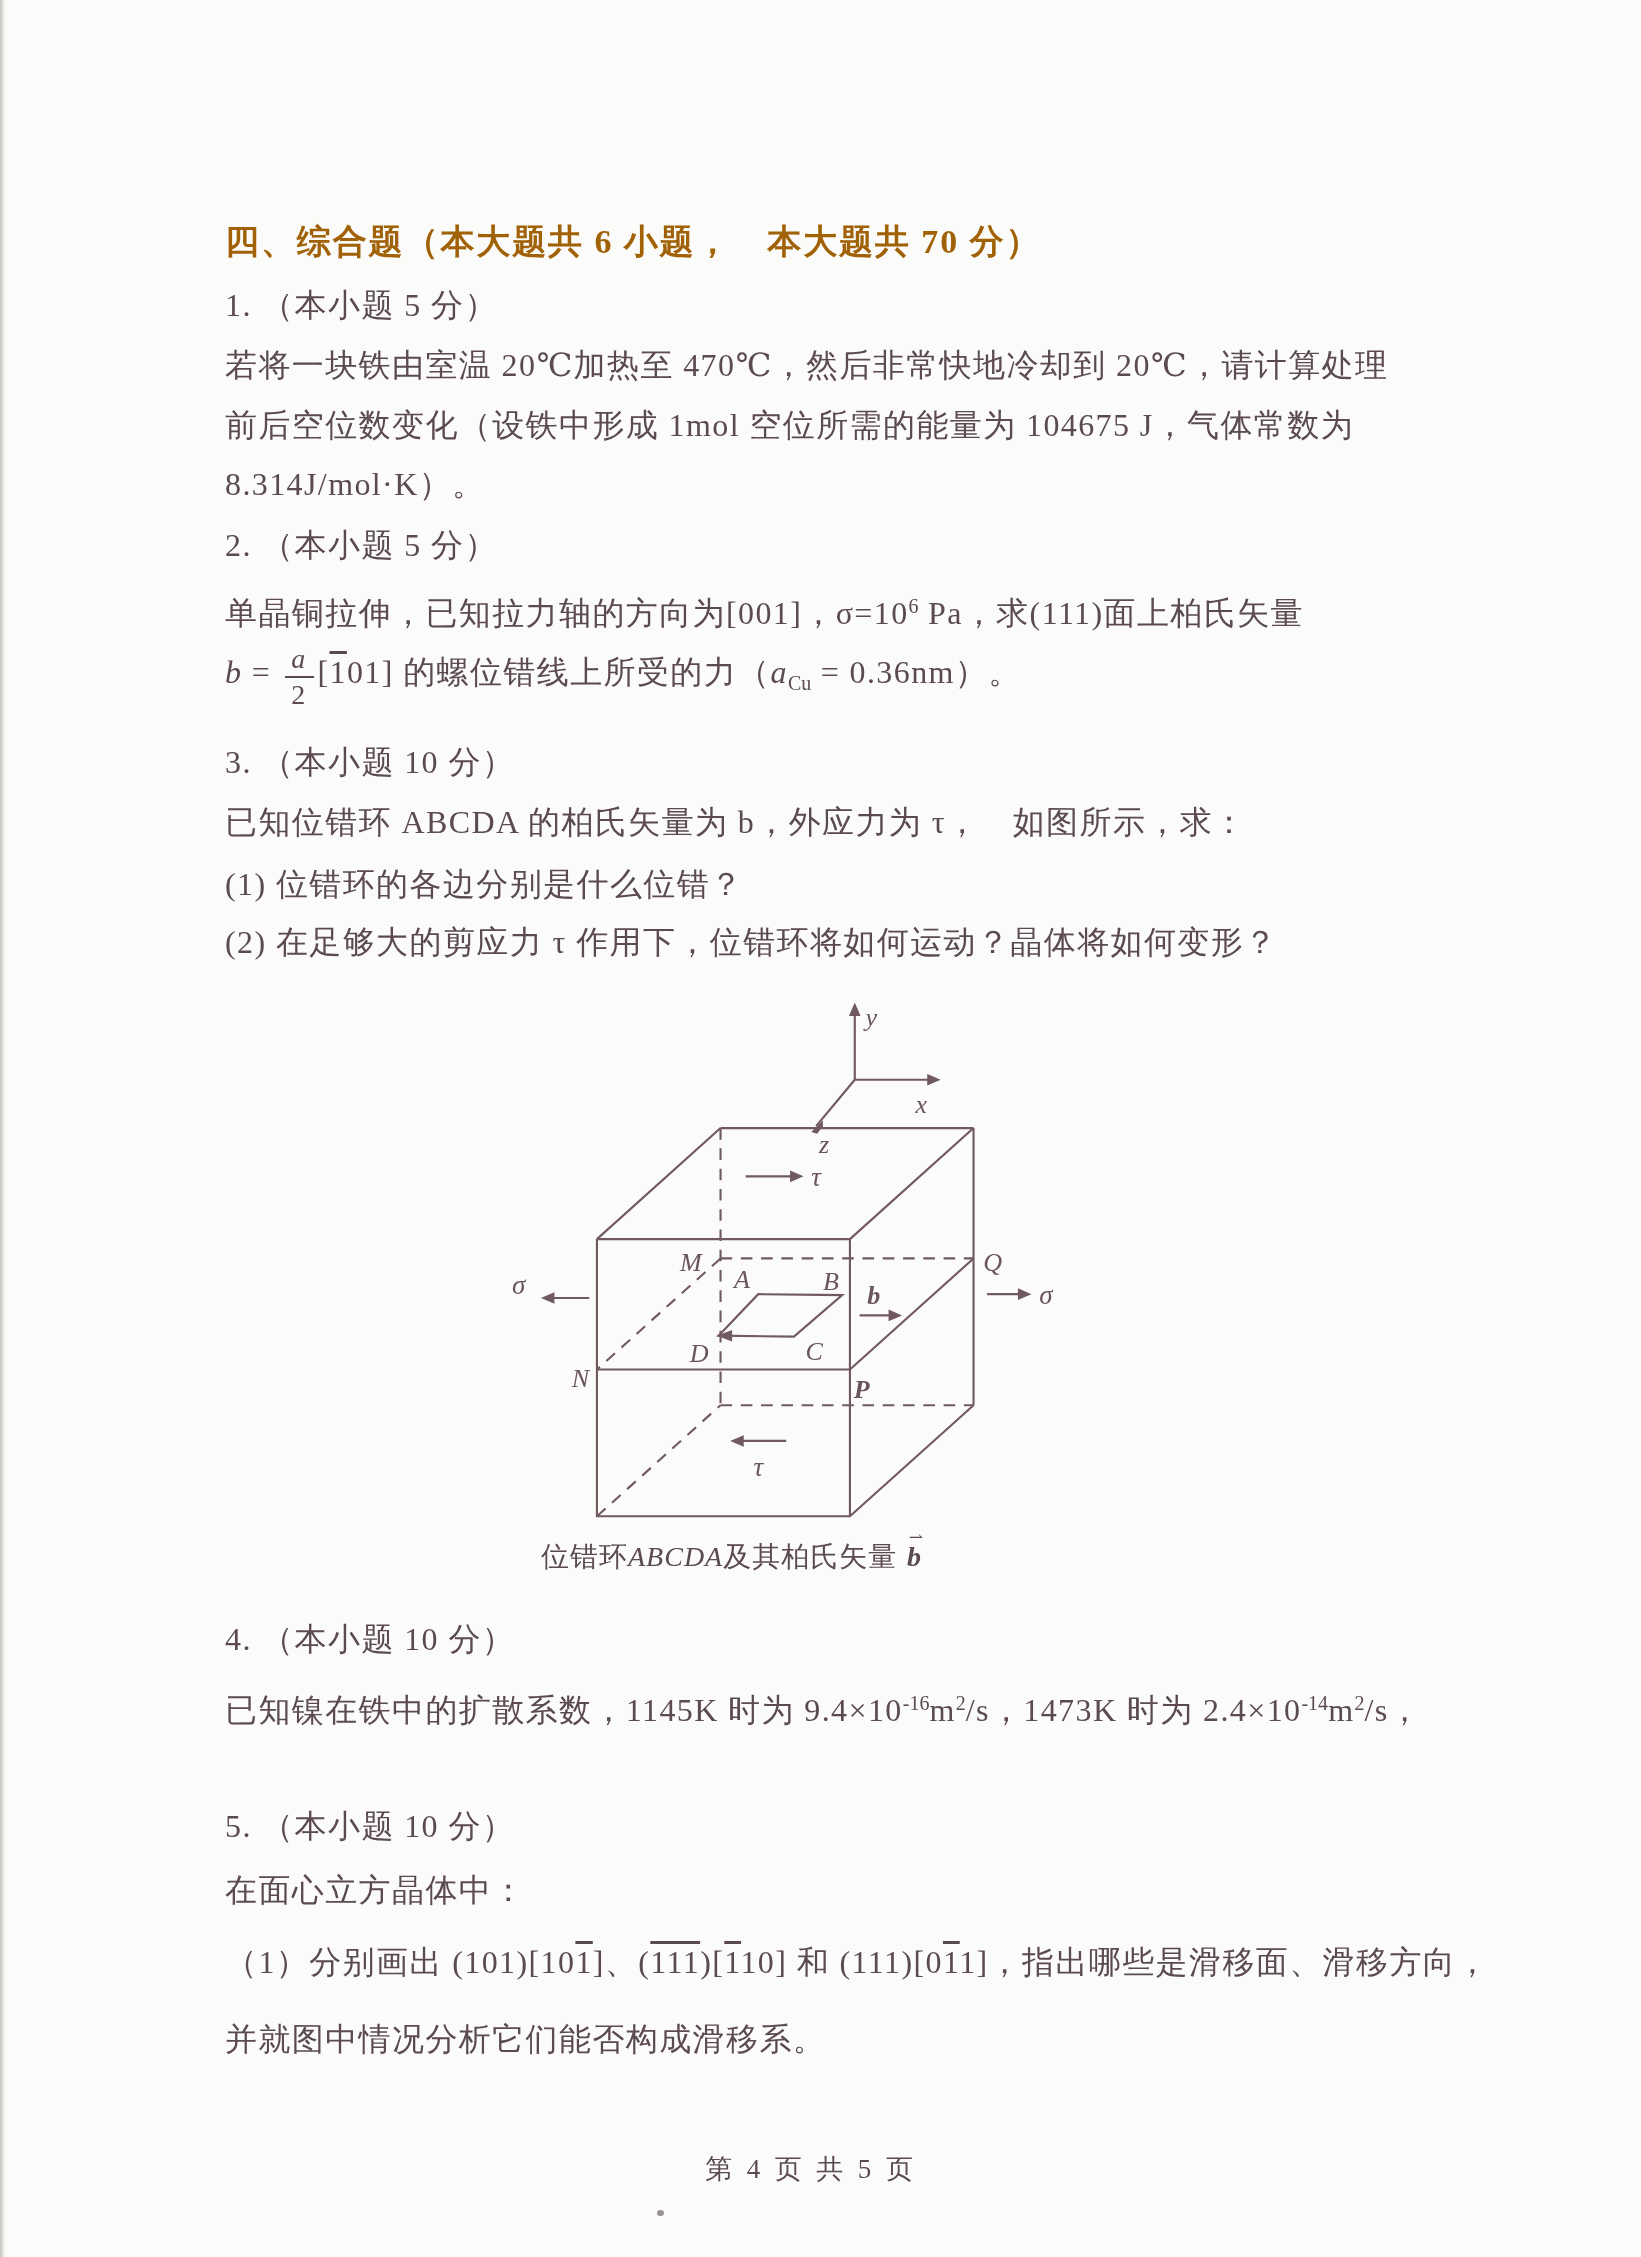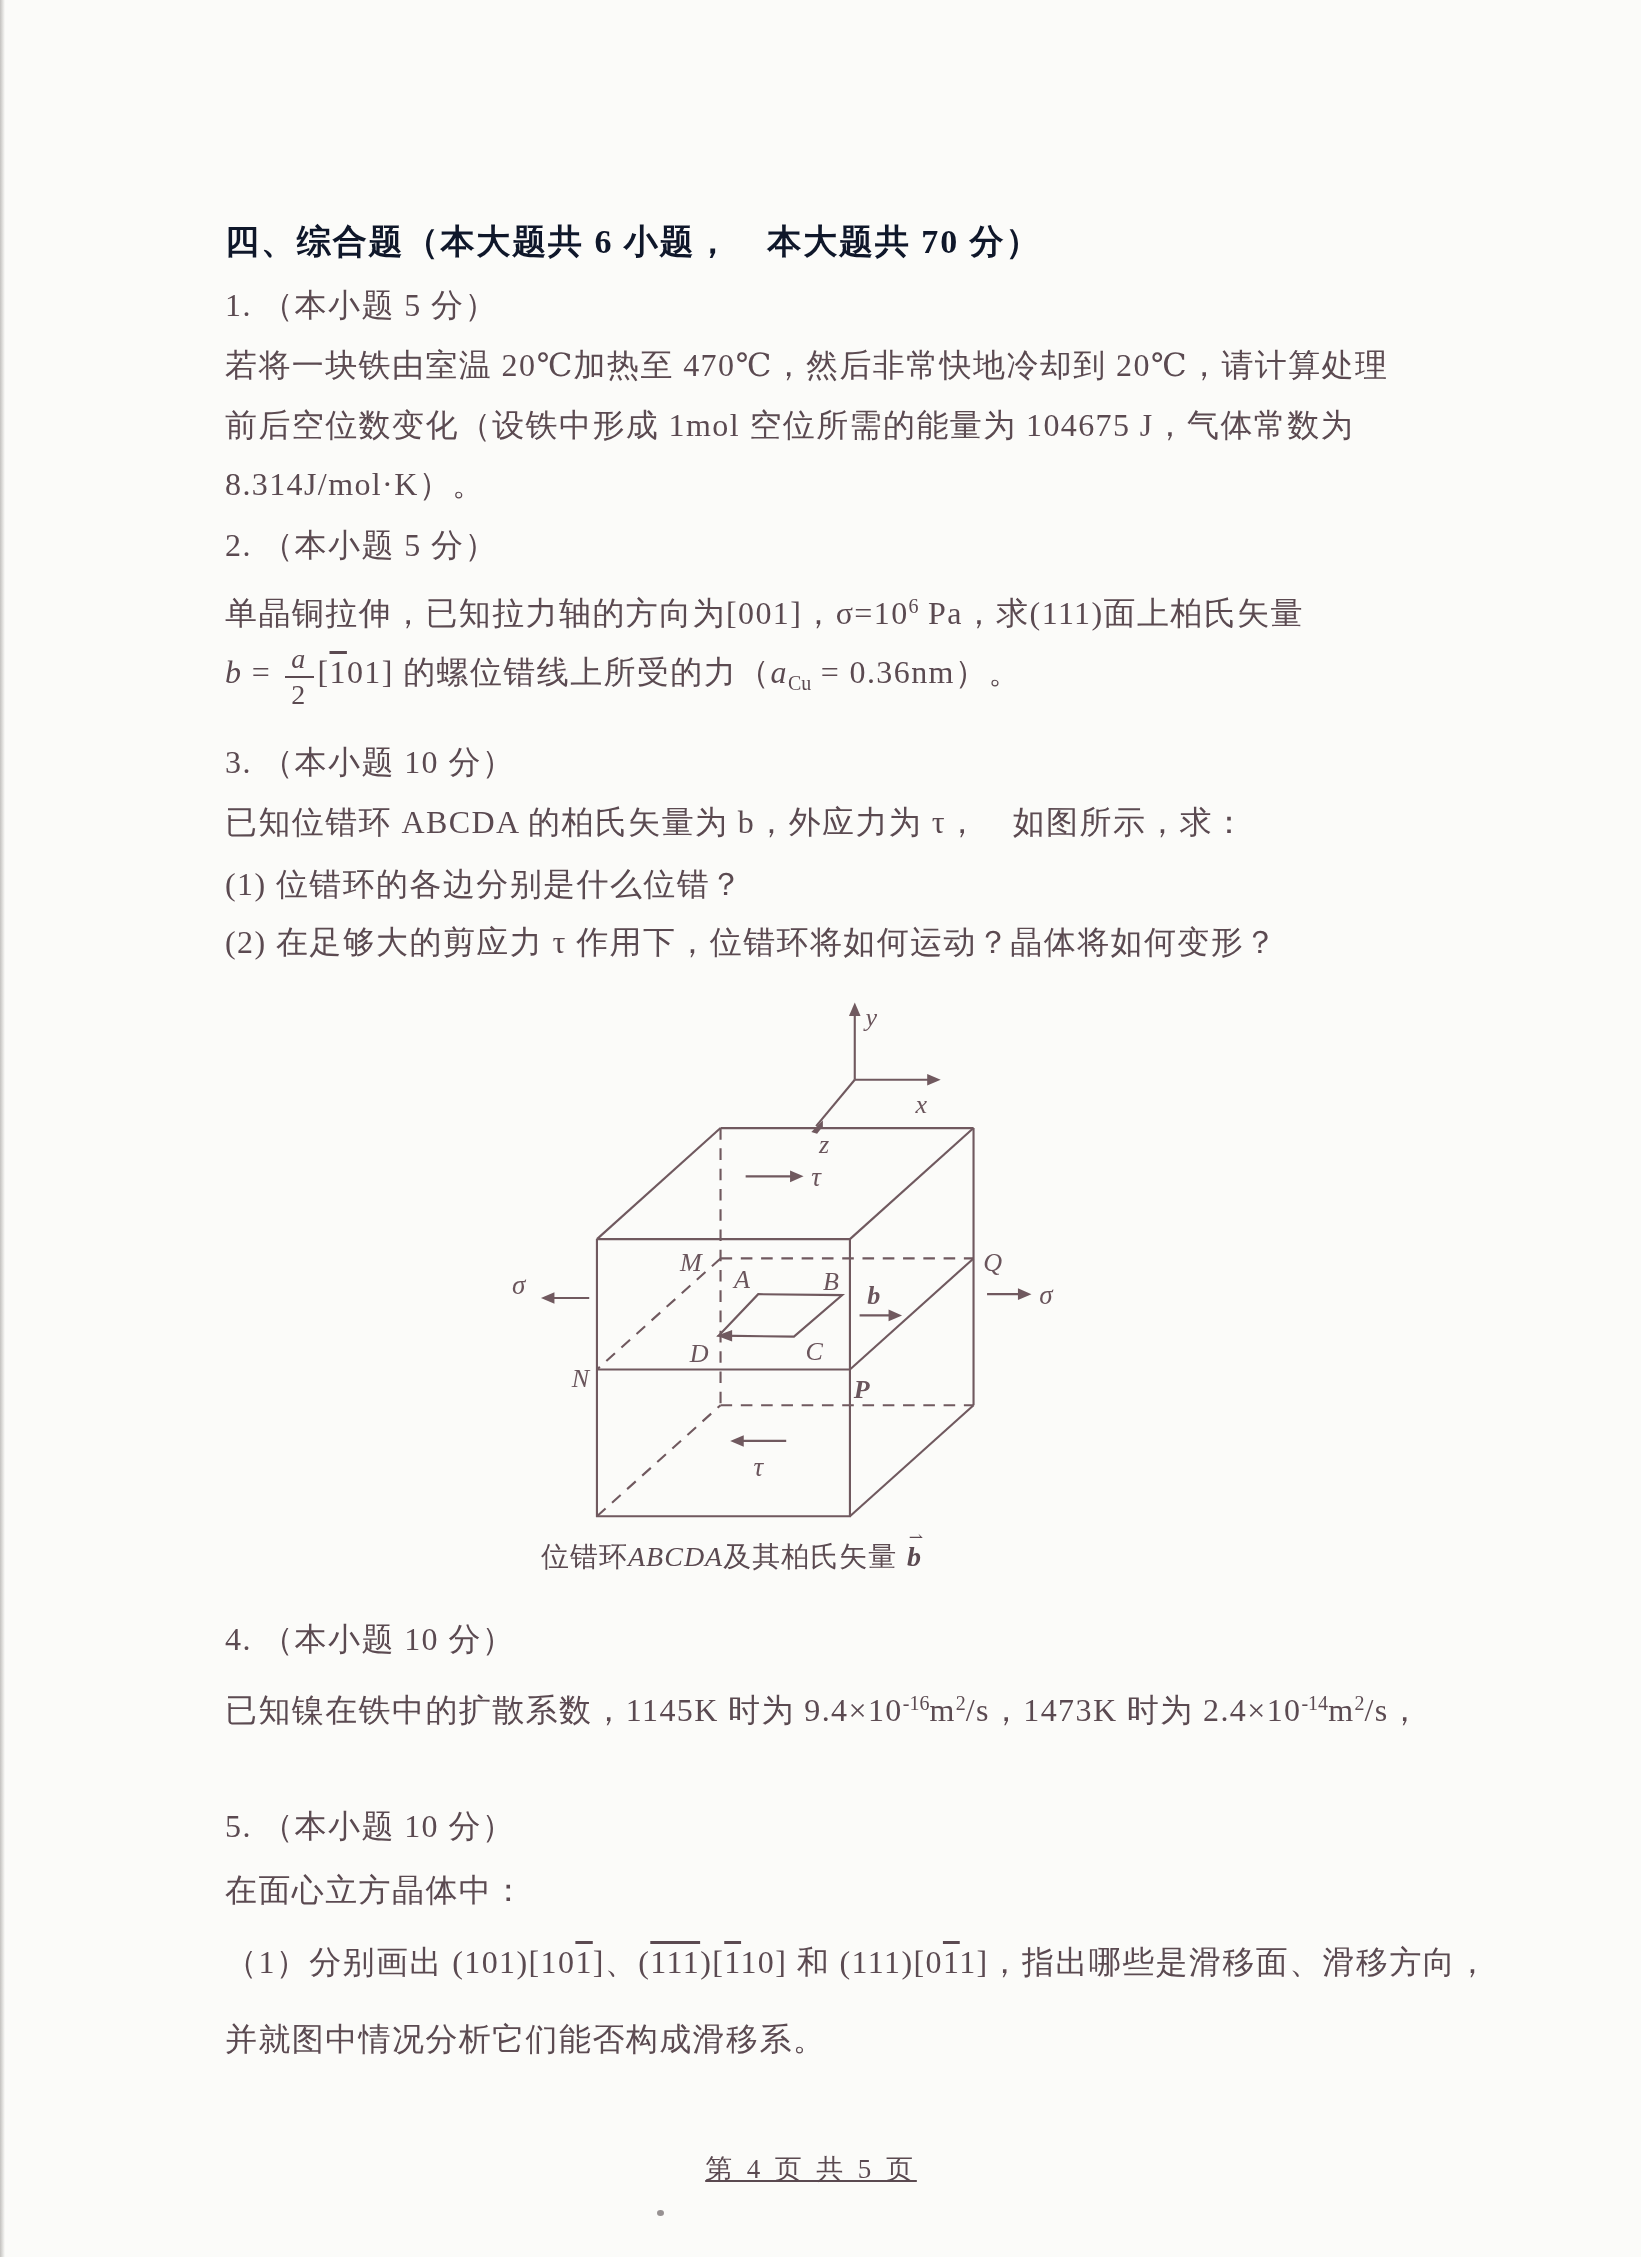--- a/index.html
+++ b/index.html
@@ -17,21 +17,21 @@
     font-size:32px;
     line-height:39px;
     letter-spacing:1.4px;
     white-space:nowrap;
     color:#5b4a51;
   }
   .title{
     font-size:34px;
     font-weight:bold;
     letter-spacing:1.9px;
-    color:#0f172a;
+    color:#a16207;
   }
   .sup{font-size:20px;vertical-align:10.6px;letter-spacing:0;}
   .sub{font-size:20px;vertical-align:-6.8px;letter-spacing:0;text-align:center;}
   .ob{text-decoration:overline;}
   .it{font-style:italic;}
   .frac{
     display:inline-block;
     text-align:center;
     vertical-align:-21px;
     margin:0 3.9px;
@@ -64,21 +64,20 @@
     position:absolute;left:1.9px;top:-14.5px;
     font-size:17.4px;font-style:normal;font-weight:normal;
   }
   #footer{
     position:absolute;
     left:0;top:2151px;width:1622px;
     text-align:center;
     font-size:27px;
     letter-spacing:3.9px;
     color:#5b4a51;
-    text-decoration:underline;
   }
   #edge-artifact{
     position:absolute;left:0;top:0;width:4.8px;height:100%;
     background:linear-gradient(to right, rgba(90,85,82,0.35), rgba(90,85,82,0));
   }
   #speck{
     position:absolute;left:657px;top:2210px;width:6.8px;height:5.8px;
     border-radius:50%;
     background:rgba(70,58,62,0.55);
   }

